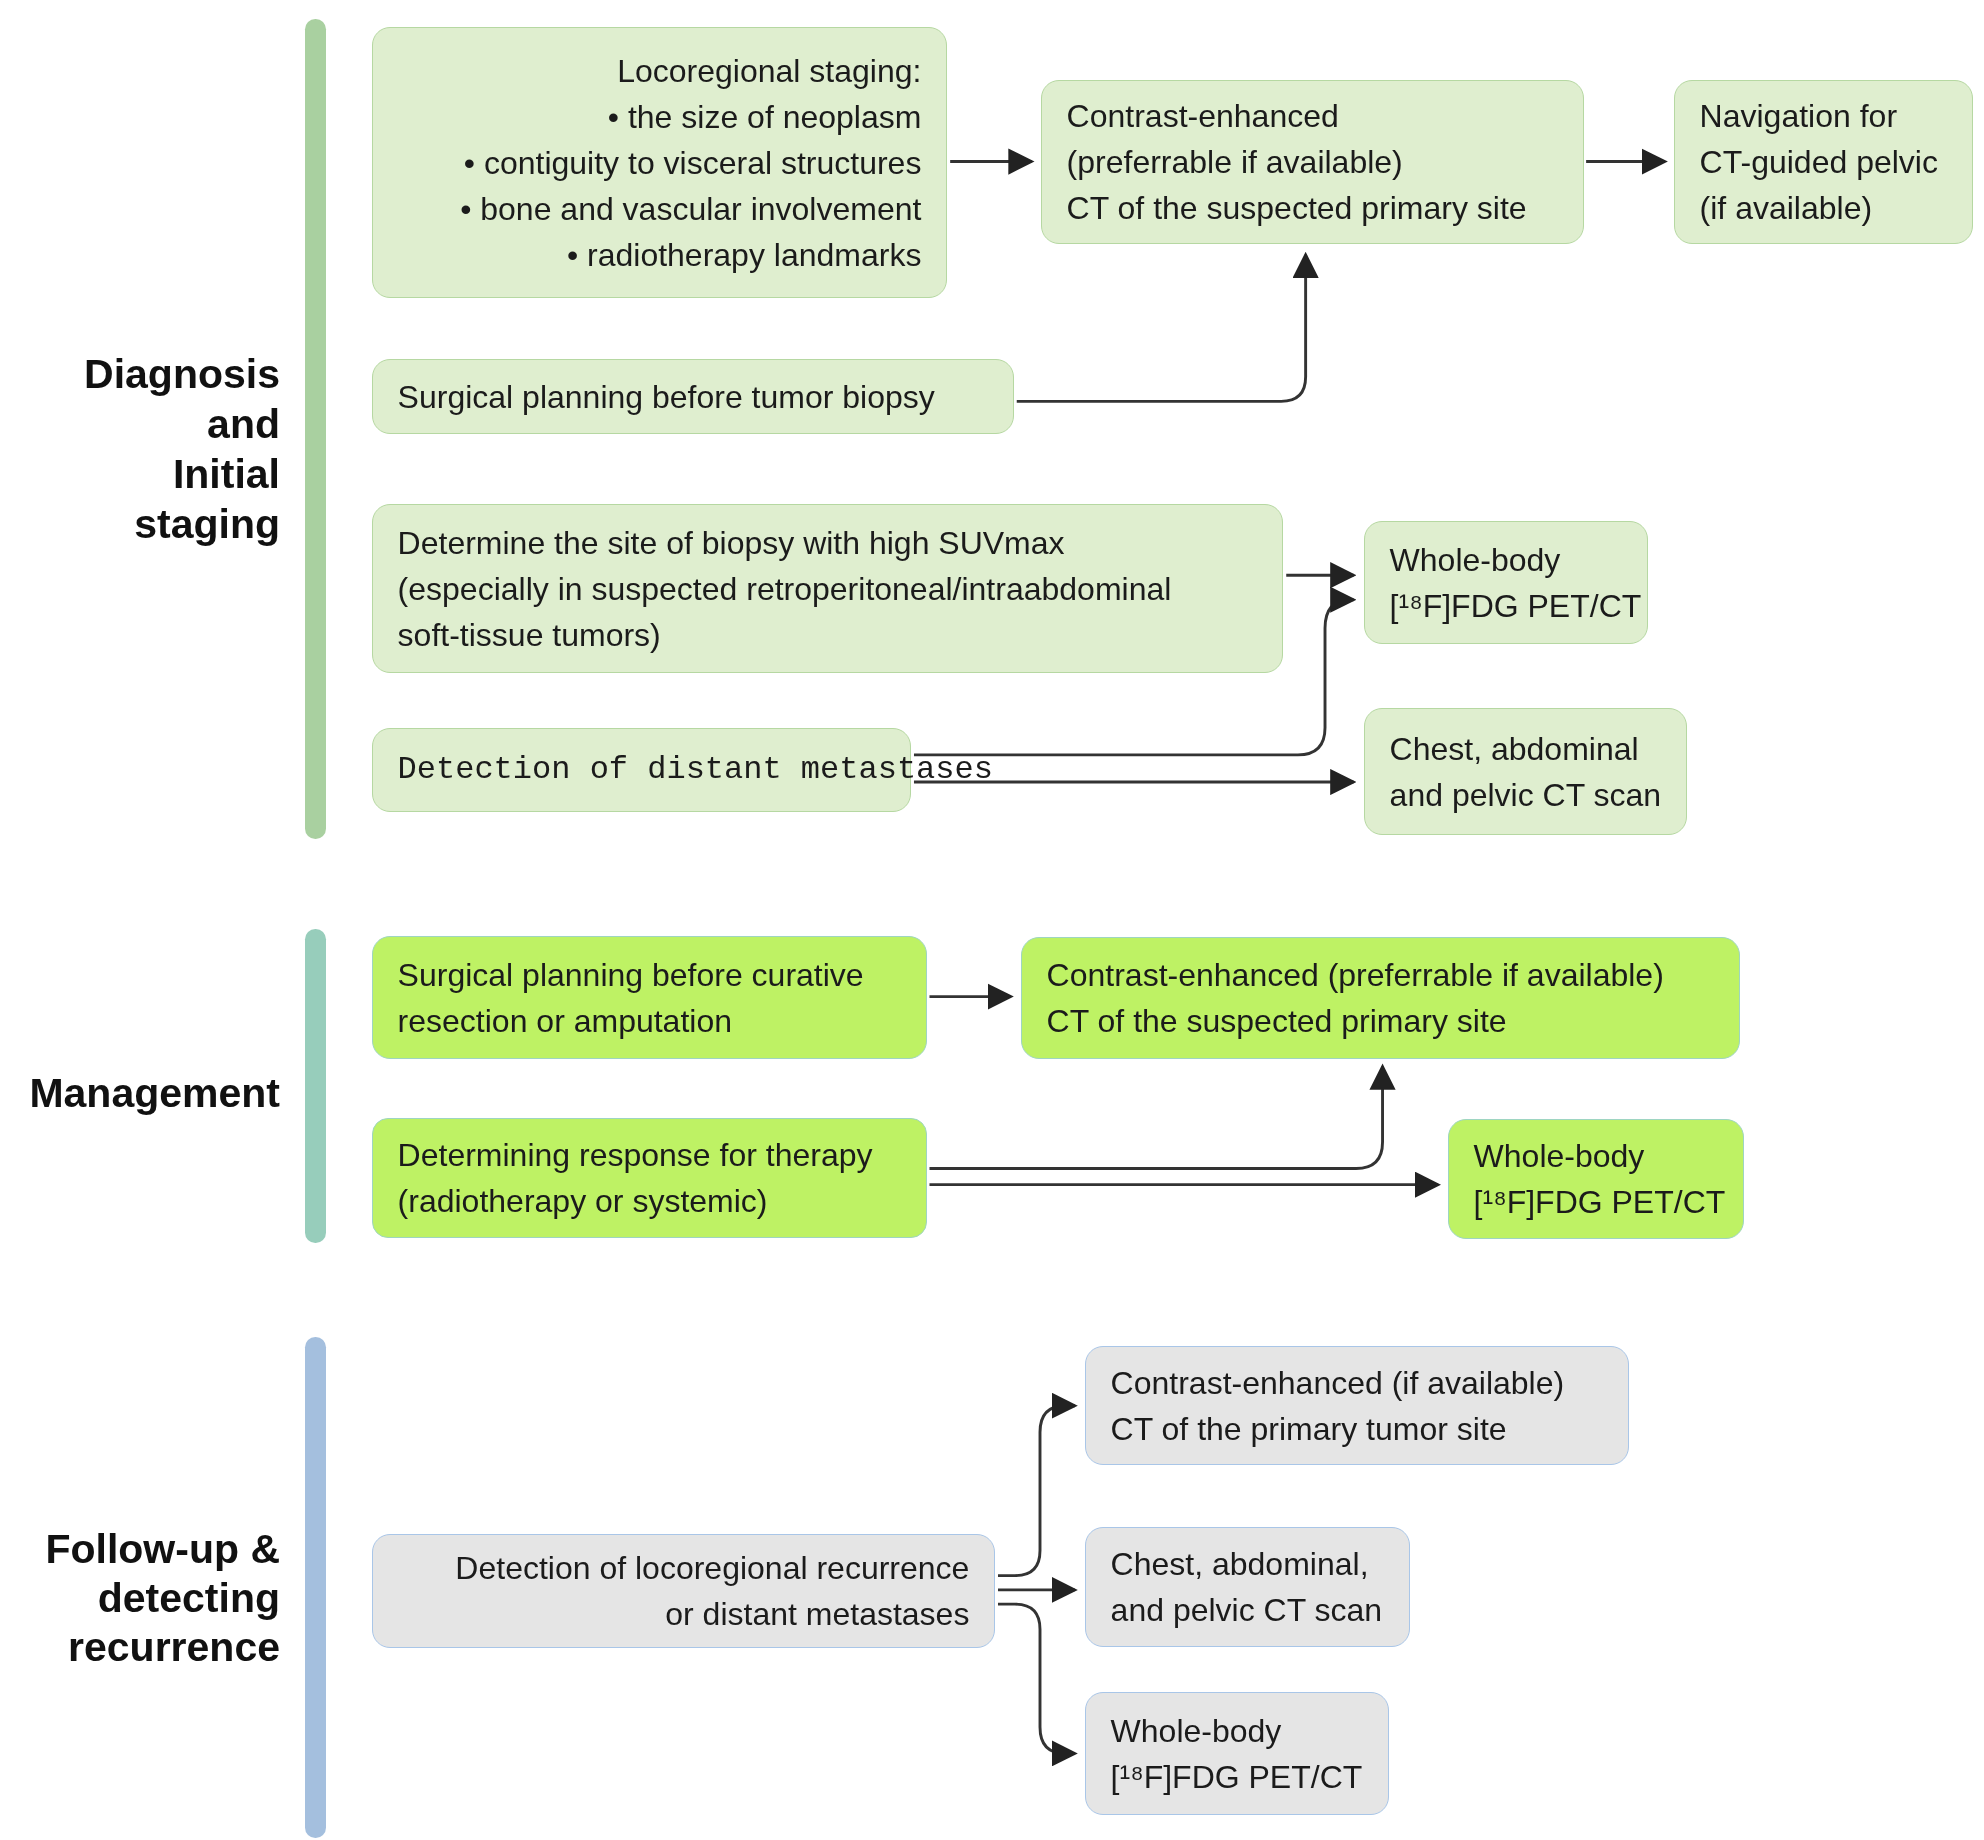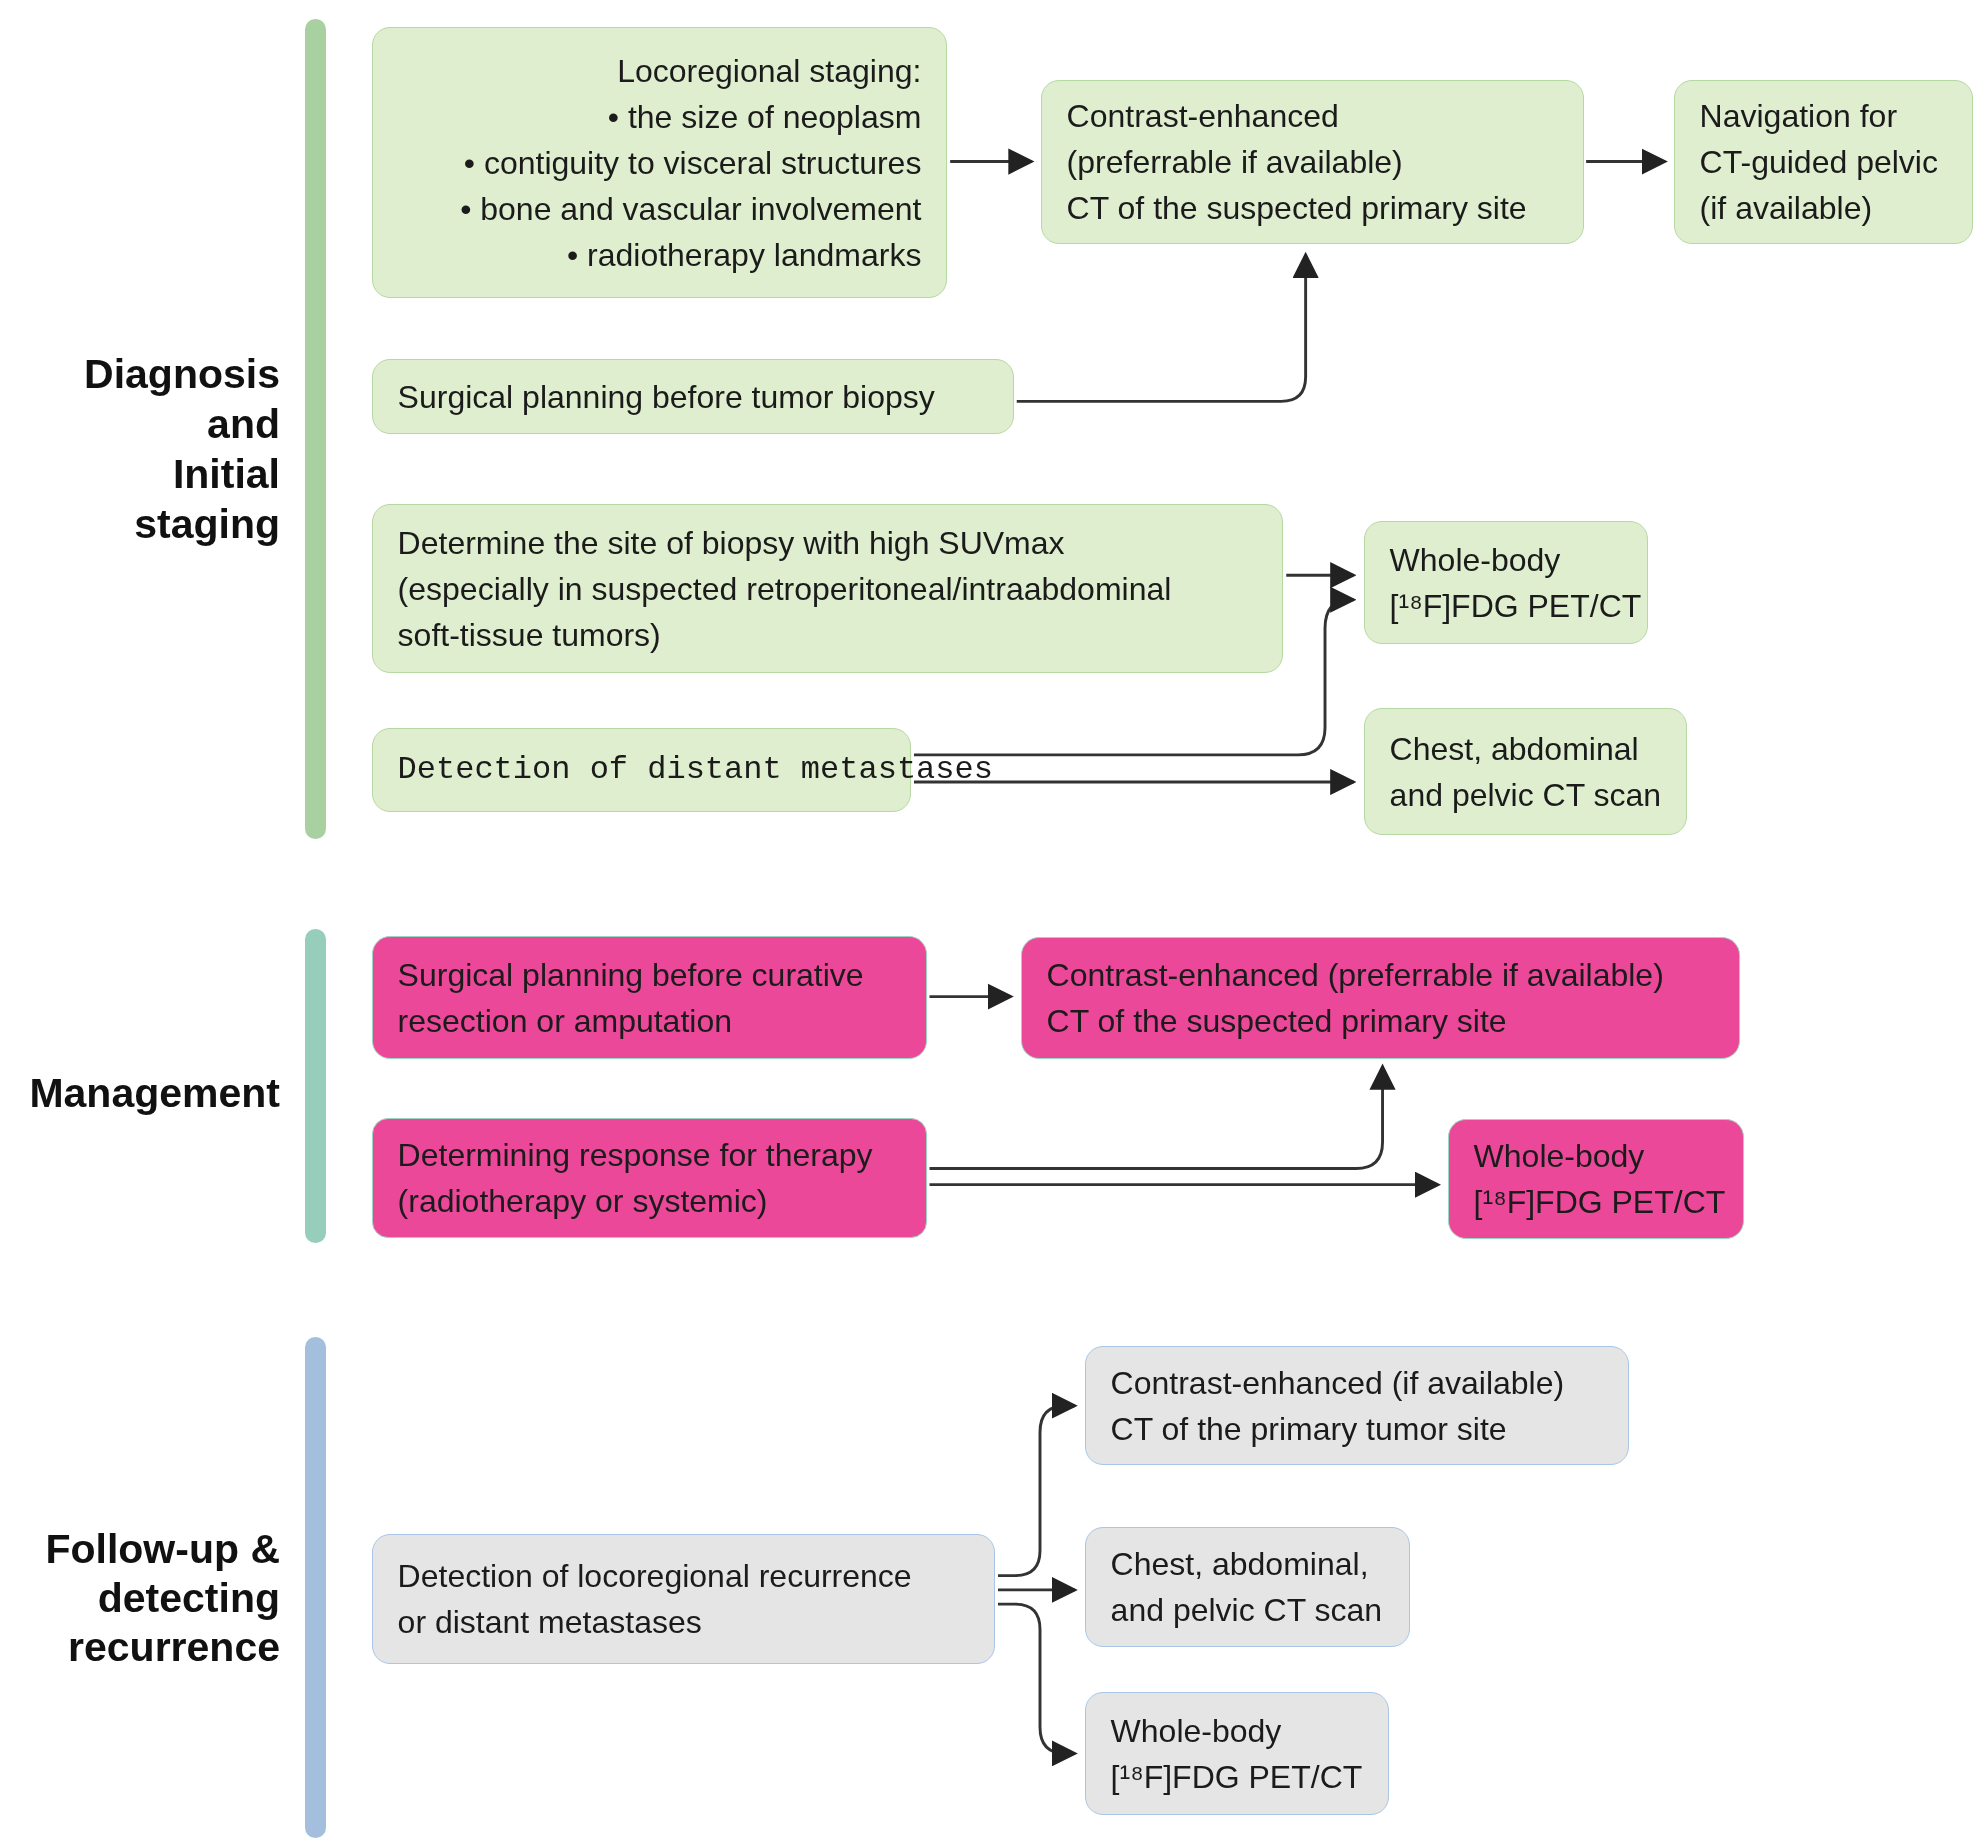--- a/index.html
+++ b/index.html
@@ -46,21 +46,21 @@
     box-sizing: border-box;
     border-radius: 18px;
     border: 1.9px solid;
     display: flex;
     flex-direction: column;
     justify-content: center;
     padding: 6.5px 24.6px;
     z-index: 2;
   }
   .node.s0 { background: #dfeecf; border-color: #b6d8a2; }
-  .node.s1 { background: #ec4899; border-color: #9ed5c2; }
+  .node.s1 { background: #bef264; border-color: #9ed5c2; }
   .node.s2 { background: #e5e5e5; border-color: #a9c6e8; }
   .line {
     font-size: 32px;
     line-height: 46px;
     white-space: pre;
     color: #1b1b1b;
   }
   .connector {
     fill: none;
     stroke: #333333;
@@ -175,21 +175,21 @@
   </div>
 
   <div class="bar s2" style="left:305px; top:1337px; height:501px;"></div>
 
   <div class="slabel" style="right:1705px; top:1525px; width:362px; line-height:49px;">
     <div>Follow-up &amp;</div>
     <div>detecting</div>
     <div>recurrence</div>
   </div>
 
-  <div class="node s2" style="left:372px; top:1534px; width:623px; height:130px;">
+  <div class="node s2" style="left:372px; top:1534px; width:623px; height:114px;align-items:flex-end;">
     <div class="line">Detection of locoregional recurrence</div>
     <div class="line">or distant metastases</div>
   </div>
 
   <div class="node s2" style="left:1085px; top:1346px; width:544px; height:119px;">
     <div class="line">Contrast-enhanced (if available)</div>
     <div class="line">CT of the primary tumor site</div>
   </div>
 
   <div class="node s2" style="left:1085px; top:1527px; width:325px; height:120px;">

